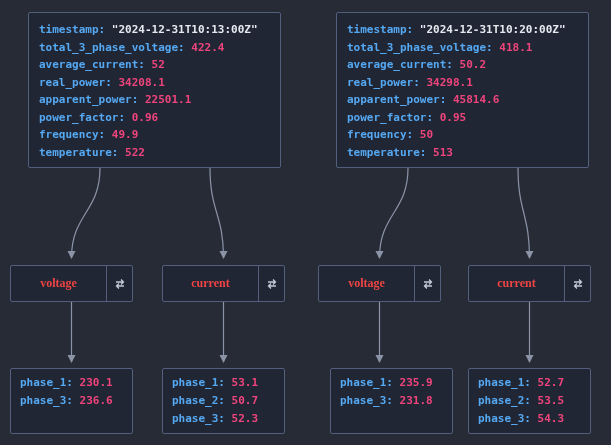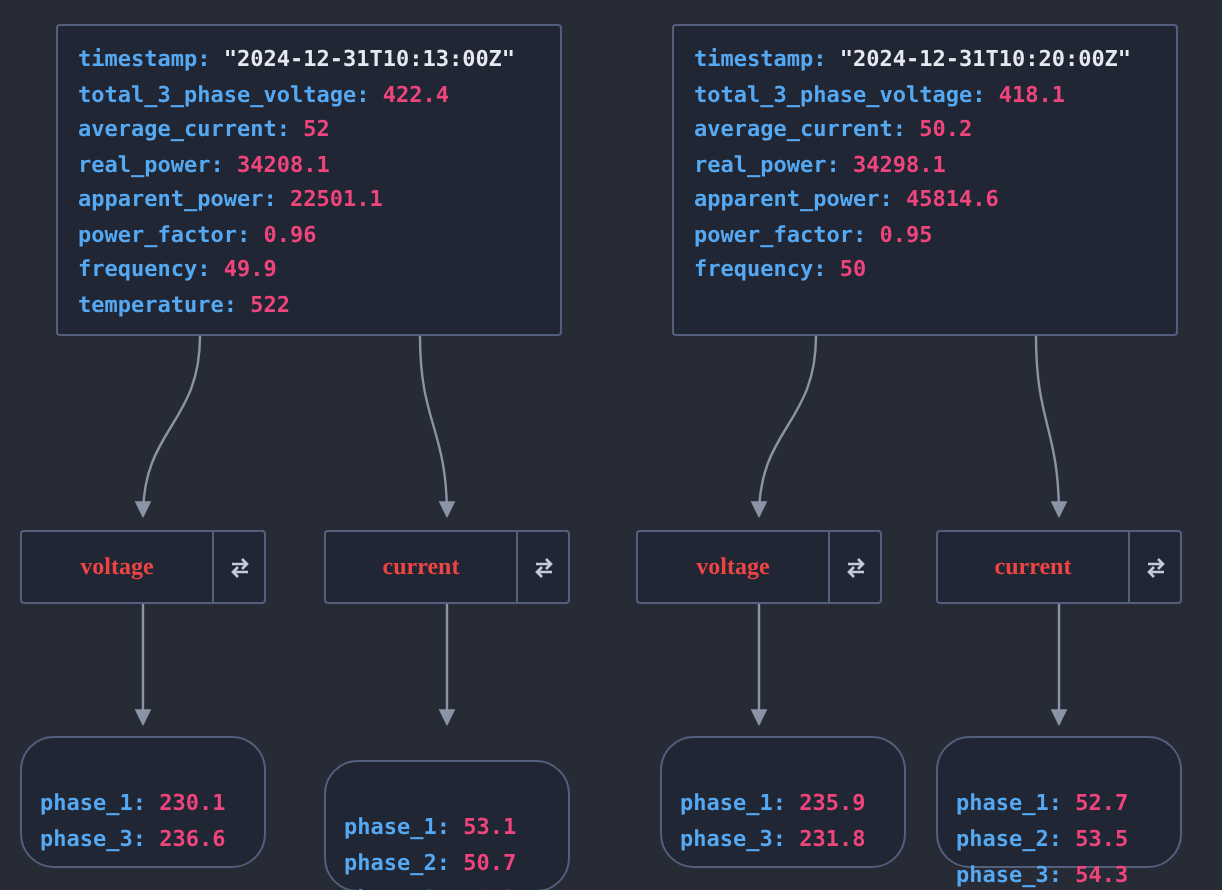--- a/index.html
+++ b/index.html
@@ -22,26 +22,25 @@
     border-radius: 2px;
   }
   .obj-node {
     padding: 8px 10px;
     font-size: 11px;
     font-weight: bold;
     line-height: 17.5px;
     white-space: nowrap;
   }
   .phase-node {
-    padding: 24px 9px;
+    padding: 5px 9px;
     font-size: 11px;
     font-weight: bold;
     line-height: 18px;
     white-space: nowrap;
-    border-radius: 17px;
   }
   .key { color: #55a8f2; }
   .val-num { color: #f0447c; }
   .val-str { color: #e6e9ef; }
 
   .group-node { display: flex; align-items: stretch; height: 37px; }
   .group-label {
     flex: 1;
     display: flex;
     align-items: center;
@@ -62,21 +61,21 @@
   .group-icon-btn svg { stroke: #c3cad8; fill: none; stroke-width: 1.3; }
 
   
   #n1 { left: 28px;  top: 12px;  width: 253px; height: 156px; }
   #n2 { left: 336px; top: 12px;  width: 253px; height: 156px; }
   #g1 { left: 10px;  top: 265px; width: 123px; }
   #g2 { left: 162px; top: 265px; width: 123px; }
   #g3 { left: 318px; top: 265px; width: 123px; }
   #g4 { left: 468px; top: 265px; width: 123px; }
   #p1 { left: 10px;  top: 368px; width: 123px; height: 66px; }
-  #p2 { left: 162px; top: 380px; width: 123px; height: 66px; }
+  #p2 { left: 162px; top: 368px; width: 123px; height: 66px; }
   #p3 { left: 330px; top: 368px; width: 123px; height: 66px; }
   #p4 { left: 468px; top: 368px; width: 123px; height: 66px; }
 </style>
 </head>
 <body>
 
 <div class="canvas">
 
   <svg class="edges" width="611" height="445" viewBox="0 0 611 445">
     <defs>
@@ -106,20 +105,21 @@
   </div>
 
   <div class="node obj-node" id="n2">
     <div class="row"><span class="key">timestamp:</span> <span class="val-str">"2024-12-31T10:20:00Z"</span></div>
     <div class="row"><span class="key">total_3_phase_voltage:</span> <span class="val-num">418.1</span></div>
     <div class="row"><span class="key">average_current:</span> <span class="val-num">50.2</span></div>
     <div class="row"><span class="key">real_power:</span> <span class="val-num">34298.1</span></div>
     <div class="row"><span class="key">apparent_power:</span> <span class="val-num">45814.6</span></div>
     <div class="row"><span class="key">power_factor:</span> <span class="val-num">0.95</span></div>
     <div class="row"><span class="key">frequency:</span> <span class="val-num">50</span></div>
+    <div class="row"><span class="key">temperature:</span> <span class="val-num">513</span></div>
   </div>
 
   <div class="node group-node" id="g1">
     <div class="group-label">voltage</div>
     <div class="group-icon-btn">
       <svg width="12" height="12" viewBox="0 0 12 12">
           <path d="M2 4 H9 M7 1.5 L9.5 4 L7 6.5"></path>
           <path d="M10 8 H3 M5 5.5 L2.5 8 L5 10.5"></path>
         </svg>
     </div>

